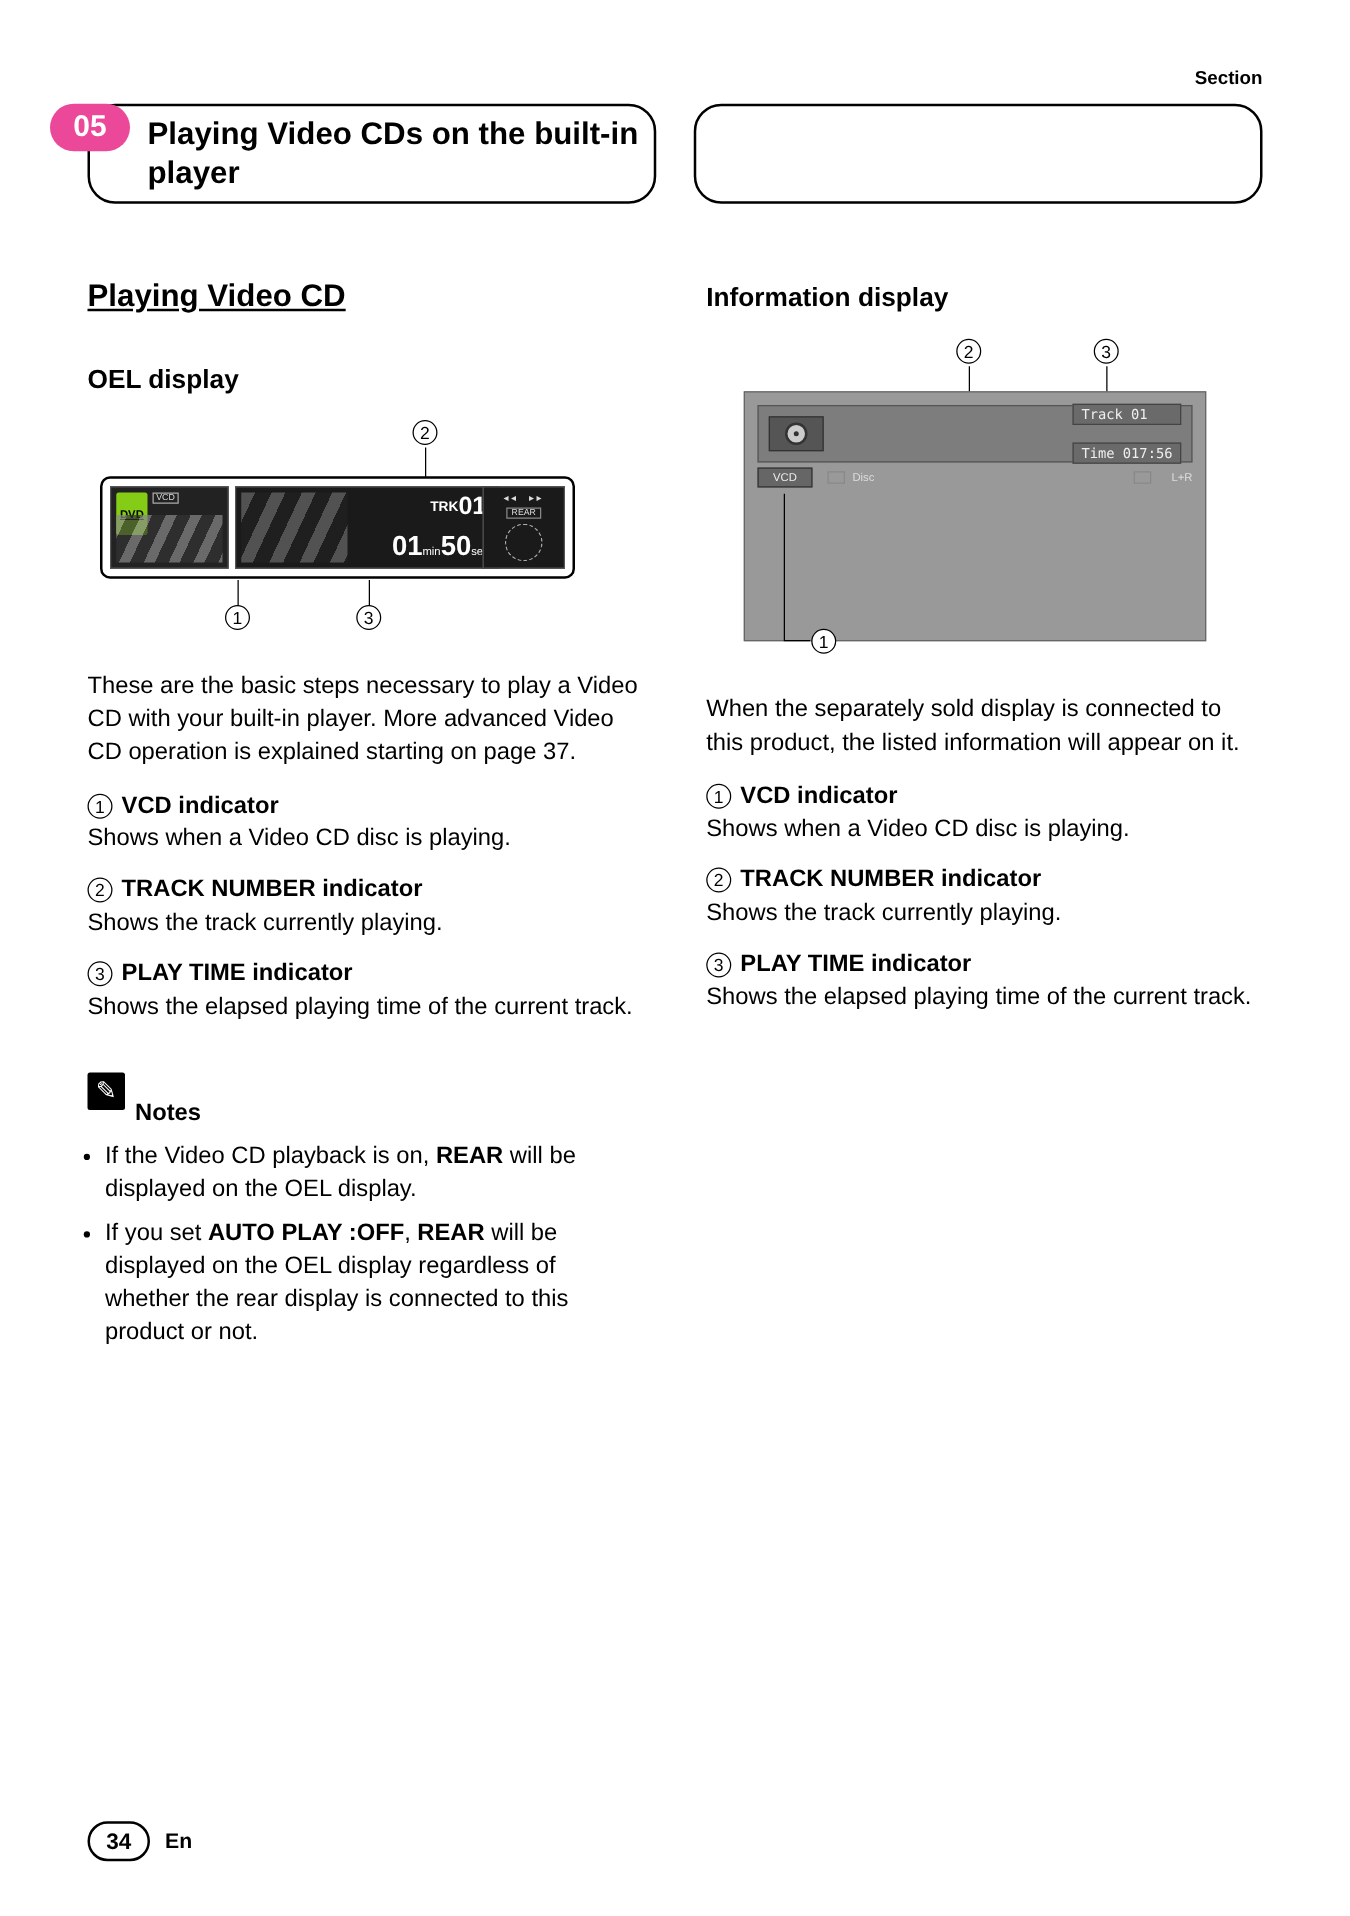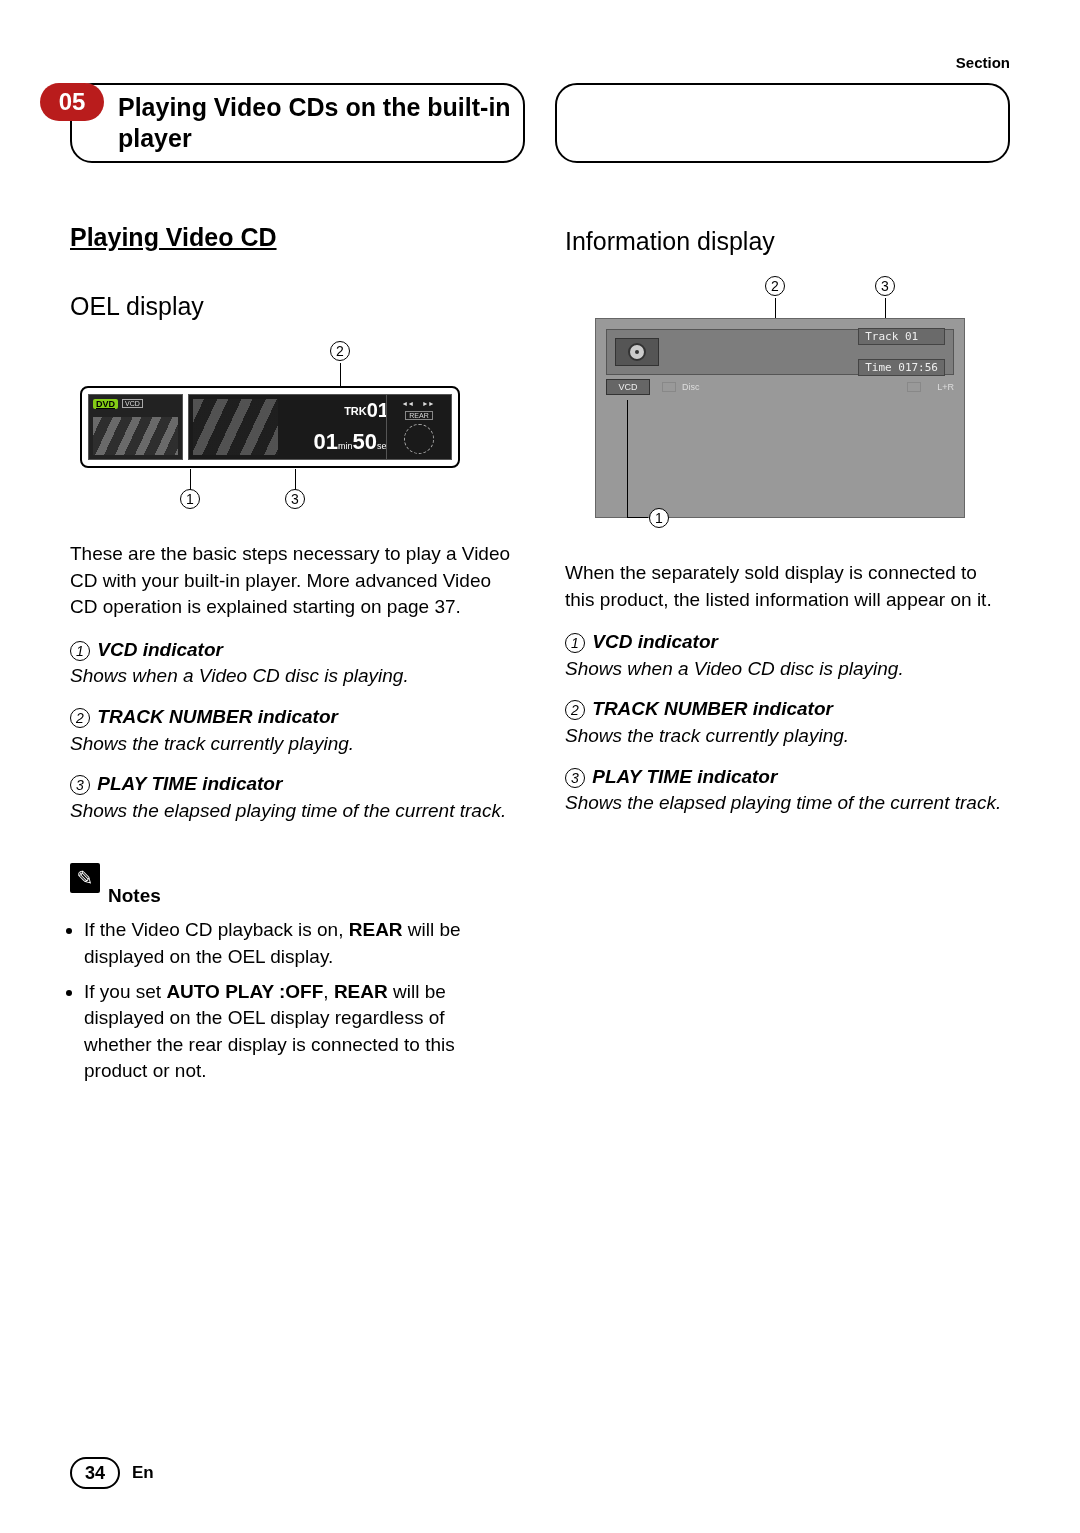--- a/index.html
+++ b/index.html
@@ -33,21 +33,21 @@
     border-radius: 22px;
     height: 80px;
     flex: 1;
     position: relative;
   }
   .header-box.left {
     display: flex;
     align-items: center;
   }
   .section-num-pill {
-    background: #b91c1c;
+    background: #ec4899;
     color: #fff;
     font-weight: bold;
     font-size: 24px;
     border-radius: 22px;
     width: 64px;
     height: 38px;
     display: flex;
     align-items: center;
     justify-content: center;
     position: absolute;
@@ -68,34 +68,33 @@
     flex: 1;
     width: 50%;
   }
   .h1 {
     font-size: 25px;
     font-weight: bold;
     margin-bottom: 40px;
     text-decoration: underline;
   }
   .h2 {
-    font-size: 25px;
-    font-weight: normal;
+    font-size: 21px;
+    font-weight: bold;
     margin-bottom: 20px;
     margin-top: 10px;
   }
   .body-text {
     font-size: 19px;
     line-height: 1.4;
     margin-bottom: 16px;
   }
   .indicator-list {
     font-size: 19px;
     line-height: 1.4;
-    font-style: italic;
   }
   .indicator-item {
     margin-bottom: 14px;
   }
   .ind-title { font-weight: bold; }
   .circ-num {
     display: inline-block;
     border: 1.5px solid #000;
     border-radius: 50%;
     width: 20px;
@@ -173,21 +172,21 @@
     border-radius: 8px;
     background: #fff;
     overflow: hidden;
   }
   .oel-left {
     position:absolute; left:6px; top:6px; width:95px; height:66px;
     border:1px solid #555; background:#222;
   }
   .oel-left .dvd {
     position:absolute; left:4px; top:4px; background:#84cc16; color:#000;
-    font-size:9px; font-weight:bold; padding:0 3px; border-radius:2px;text-decoration:underline;
+    font-size:9px; font-weight:bold; padding:12px 3px; border-radius:2px;text-decoration:underline;
   }
   .oel-left .vcd-tag {
     position:absolute; left:33px; top:4px; border:1px solid #aaa; color:#ddd;
     font-size:7px; padding:0 2px;
   }
   .oel-left .stripes {
     position:absolute; left:4px; top:22px; right:4px; bottom:4px;
     background: repeating-linear-gradient(115deg, #888 0 8px, #333 8px 18px);
     opacity:0.7;
   }

